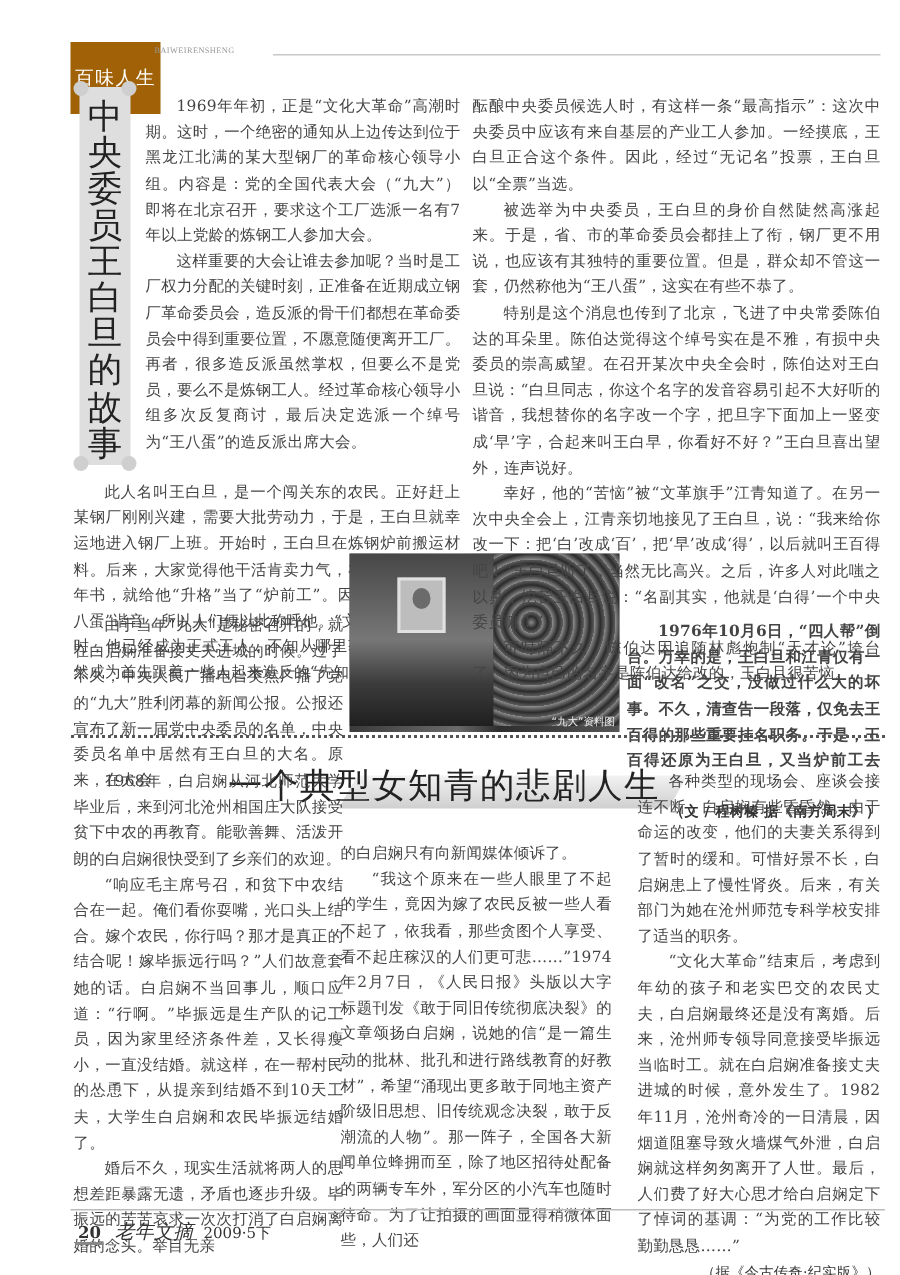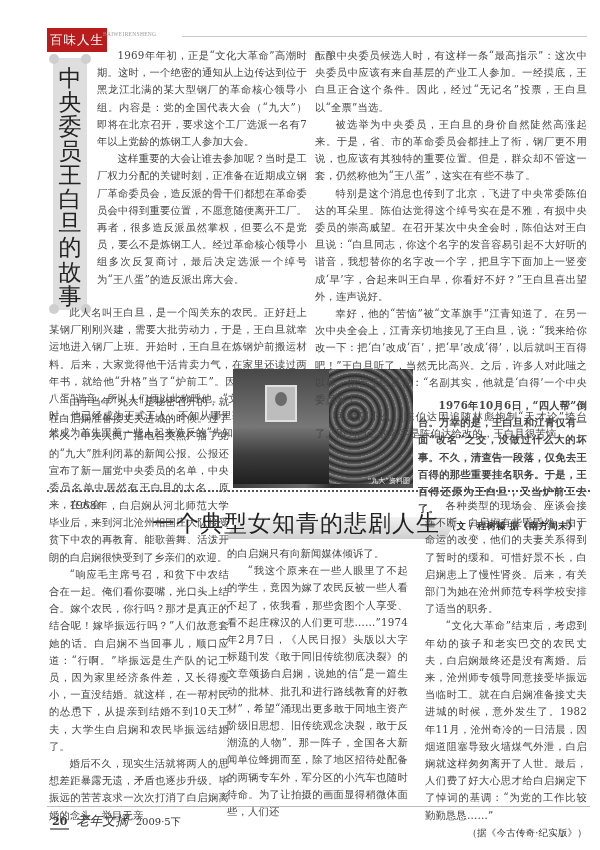--- a/index.html
+++ b/index.html
@@ -1,34 +1,34 @@
 <!DOCTYPE html>
 <html><head>
 <meta charset="utf-8">
 <style>
   html, body { margin:0; padding:0; background:#ffffff; }
   body { width:600px; height:850px; position:relative; overflow:hidden;
          font-family:"DejaVu Serif","Liberation Serif",serif; color:#3a3a3a; }
   .header { position:absolute; left:47px; top:28px; width:540px; height:16px; }
-  .header .tag { position:absolute; left:0; top:0; background:#b91c1c; color:#fff;
+  .header .tag { position:absolute; left:0; top:0; background:#a16207; color:#fff;
                  font-family:"DejaVu Sans","Liberation Sans",sans-serif; font-size:12.5px;
-                 line-height:16px; padding:4px 3px; letter-spacing:1px; }
+                 line-height:16px; padding:16px 3px; letter-spacing:1px; }
   .header .pinyin { position:absolute; left:56px; top:3px; font-size:5.5px; color:#999;
                     letter-spacing:0.3px; font-family:"Liberation Serif",serif; }
   .header .rule { position:absolute; left:135px; right:0; top:8px; height:1px; background:#c8c8c8; }
 
   .vtitle { position:absolute; left:53px; top:58px; width:34px; height:252px;
             background:#dedede; border-radius:2px; }
   .vtitle .dot { position:absolute; width:10px; height:10px; border-radius:50%; background:#cfcfcf; }
   .vtitle .t { position:absolute; left:0; top:8px; width:34px; text-align:center;
                font-family:"DejaVu Sans","Liberation Sans",sans-serif; font-size:23px; line-height:24.2px;
                color:#222; }
 
   .txt { position:absolute; font-size:10.3px; line-height:17.2px; letter-spacing:0.2px;
-         text-align:justify; color:#444; }
+         text-align:justify; color:#444;margin-top:16px; }
   .txt p { margin:0; text-indent:2em; }
   .txt p.noind { text-indent:0; }
   .txt .src { font-family:"DejaVu Sans","Liberation Sans",sans-serif; font-size:9.5px; color:#333; }
 
   .photo { position:absolute; left:233px; top:369px; width:180px; height:119px;
            background:linear-gradient(90deg,#3a3a3a 0%,#6a6a6a 40%,#2e2e2e 55%,#555 100%); overflow:hidden; }
   .photo .stage { position:absolute; left:0; top:0; width:96px; height:115px;
                   background:linear-gradient(180deg,#474747 0%,#777 50%,#3c3c3c 75%,#1f1f1f 100%); }
   .photo .portrait { position:absolute; left:32px; top:16px; width:28px; height:33px;
                      background:#bdbdbd; border:2px solid #e0e0e0; }

